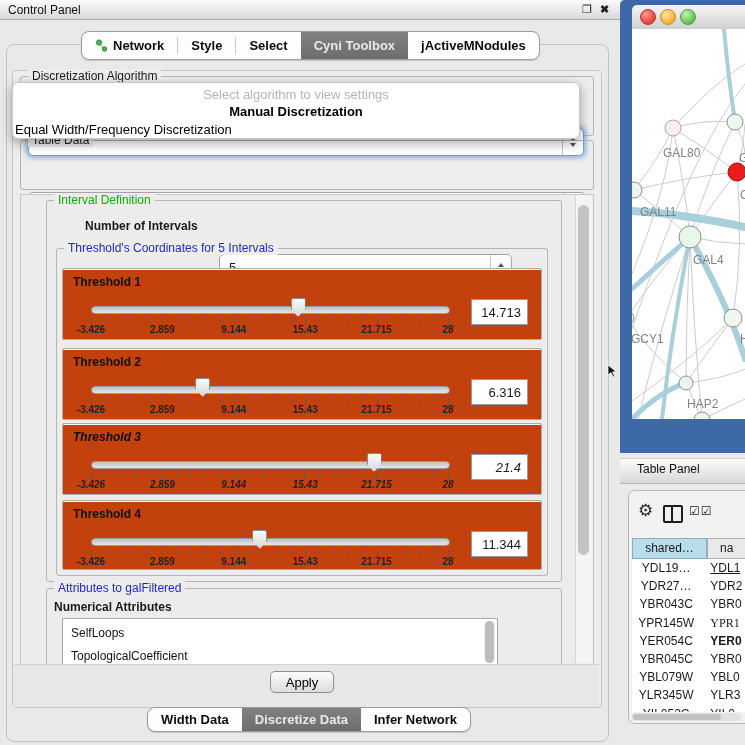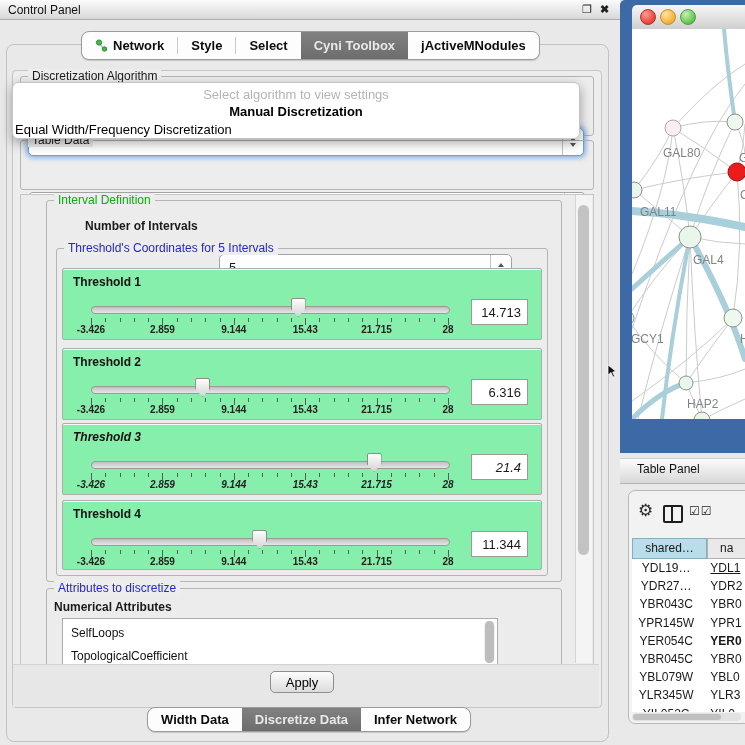--- a/index.html
+++ b/index.html
@@ -40,21 +40,21 @@
           border-bottom:4.5px solid #555;}
   .tri-dn{width:0;height:0;border-left:3.5px solid transparent;border-right:3.5px solid transparent;
           border-top:4.5px solid #555;}
   .combo.focus{border:1.5px solid #6f9fd8;box-shadow:0 0 5px 2px rgba(100,155,220,.75);}
 
   .viewport{left:20px;top:194px;width:572px;height:470px;border:1px solid #c6c6c6;background:#ececec;overflow:hidden;}
   .vscroll{left:575px;top:195px;width:16px;height:468px;background:#f4f4f4;border-left:1px solid #d5d5d5;}
   .vthumb{left:2px;width:11px;background:#c3c3c3;border-radius:6px;}
 
   
-  .thrbox{position:absolute;left:62px;width:478px;background:#86efac;border:1px solid #adadad;
+  .thrbox{position:absolute;left:62px;width:478px;background:#c2410c;border:1px solid #adadad;
           border-radius:2px;box-shadow:inset 0 1px 0 #f8f8f8;}
   .thrlabel{position:absolute;left:10px;top:6px;font-weight:bold;font-size:12px;color:#111;}
   .track{position:absolute;left:28px;top:37px;width:357px;height:6px;border:1px solid #9a9a9a;
          border-radius:4px;background:linear-gradient(#c0c0c0,#e6e6e6);}
   .thumb{position:absolute;top:29px;width:13px;height:17px;background:linear-gradient(#fdfdfd,#d5d5d5);
          border:1px solid #8c8c8c;clip-path:polygon(0 0,100% 0,100% 56%,50% 100%,0 56%);border-radius:2px;}
   .tick{position:absolute;width:1px;background:#5a5a5a;top:49px;}
   .ticklbl{position:absolute;top:55px;transform:translateX(-50%);font-size:10px;font-weight:bold;color:#222;}
   .valbox{position:absolute;left:408px;top:30px;width:57px;height:26px;background:#fff;
           border:1px solid #9a9a9a;font-size:13px;text-align:right;line-height:26px;padding-right:6px;box-sizing:border-box;}
@@ -329,21 +329,21 @@
         <span class="ticklbl" style="left: 170.8px;">9.144</span>
         <span class="ticklbl" style="left: 242.2px;">15.43</span>
         <span class="ticklbl" style="left: 313.6px;">21.715</span>
         <span class="ticklbl" style="left: 385px;">28</span>
         <div class="thumb" style="left: 189.288px;"></div>
         <div class="valbox">11.344</div>
       </div>
     </div>
 
   <div class="abs group" style="left:46px;top:588px;width:514px;height:90px;">
-    <span class="gtitle blue">Attributes to discretize</span>
+    <span class="gtitle blue">Attributes to galFiltered</span>
   </div>
   <span class="abs" style="left:54px;top:600px;font-weight:bold;">Numerical Attributes</span>
   <div class="abs attrlist" id="attr-list">
 
   <div class="attritem">SelfLoops</div>
       <div class="attritem">TopologicalCoefficient</div>
       <div class="attritem">BetweennessCentrality</div>
       <div class="listscroll">
         <div class="listthumb"></div>
       </div>
@@ -449,21 +449,21 @@
       <div class="tp-row">
         <div class="tp-c" style="width: 75px; text-align: center;">YDR27…</div>
         <div class="tp-c" style="width: 38px; padding-left: 10px;">YDR2</div>
       </div>
       <div class="tp-row">
         <div class="tp-c" style="width: 75px; text-align: center;">YBR043C</div>
         <div class="tp-c" style="width: 38px; padding-left: 10px;">YBR0</div>
       </div>
       <div class="tp-row">
         <div class="tp-c" style="width: 75px; text-align: center;">YPR145W</div>
-        <div class="tp-c" style="width: 38px; padding-left: 10px;">YPR1</div>
+        <div class="tp-c" style="width: 38px; padding-left: 10px; font-family: Liberation Serif, serif;">YPR1</div>
       </div>
       <div class="tp-row">
         <div class="tp-c" style="width: 75px; text-align: center;">YER054C</div>
         <div class="tp-c" style="width: 38px; padding-left: 10px; font-weight: bold;">YER0</div>
       </div>
       <div class="tp-row">
         <div class="tp-c" style="width: 75px; text-align: center;">YBR045C</div>
         <div class="tp-c" style="width: 38px; padding-left: 10px;">YBR0</div>
       </div>
       <div class="tp-row">

